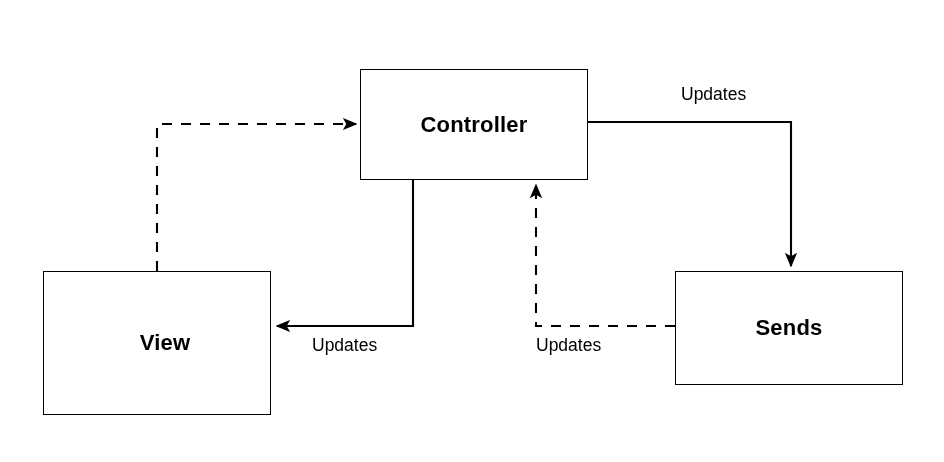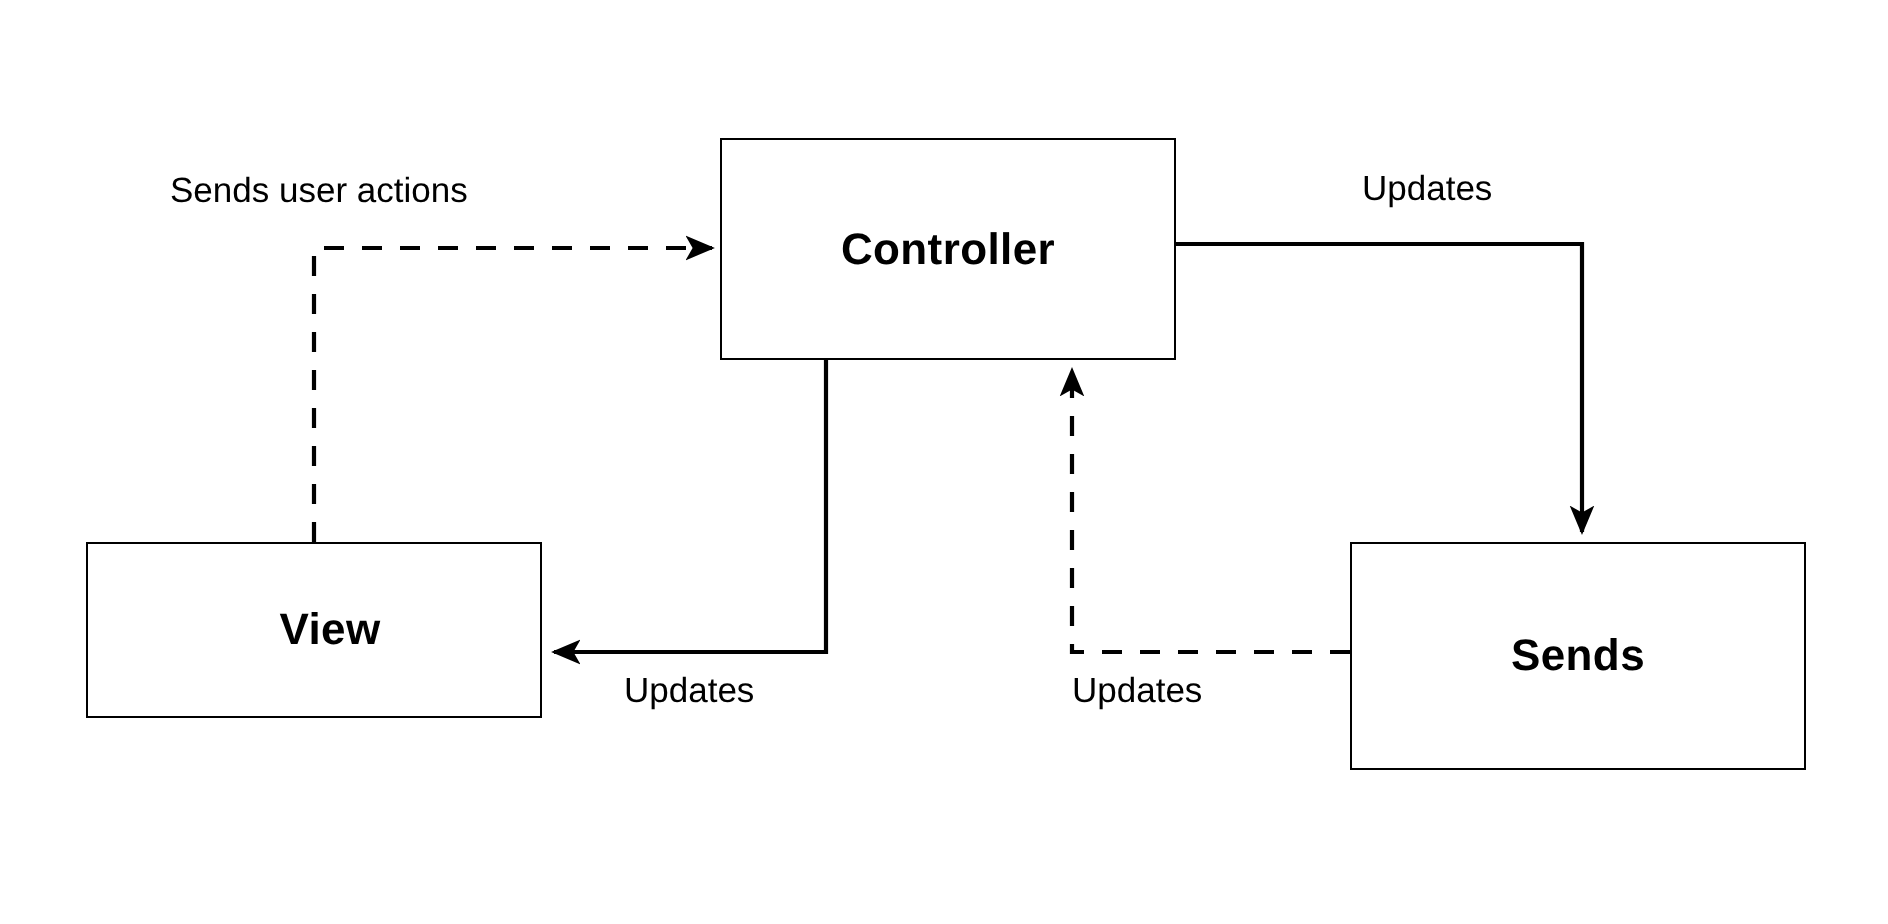--- a/index.html
+++ b/index.html
@@ -75,29 +75,28 @@
 
     <path d="M 413 180 L 413 326 L 277 326" fill="none" stroke="#000000" stroke-width="2.1" stroke-linecap="butt" stroke-linejoin="miter" marker-end="url(#arrow-solid)"></path>
 
     <path d="M 675 326 L 536 326 L 536 185" fill="none" stroke="#000000" stroke-width="2.1" stroke-dasharray="10 9" stroke-linecap="butt" marker-end="url(#arrow-dashed)"></path>
   </svg>
 
   <div class="node-box" style="left:360px; top:69px; width:228px; height:111px;">
     <span class="node-label">Controller</span>
   </div>
 
-  <div class="node-box" style="left:43px; top:271px; width:228px; height:88px;padding-left:16px;">
+  <div class="node-box" style="left:43px; top:271px; width:228px; height:144px;padding-left:16px;">
     <span class="node-label">View</span>
   </div>
 
   <div class="node-box" style="left:675px; top:271px; width:228px; height:114px;">
     <span class="node-label">Sends</span>
   </div>
 
-  <span class="edge-label" style="left:85px; top:87px;">Sends user actions</span>
 
   <span class="edge-label" style="left:681px; top:86px;">Updates</span>
 
   <span class="edge-label" style="left:312px; top:337px;">Updates</span>
 
   <span class="edge-label" style="left:536px; top:337px;">Updates</span>
 
 </div>
 
 </body></html>

